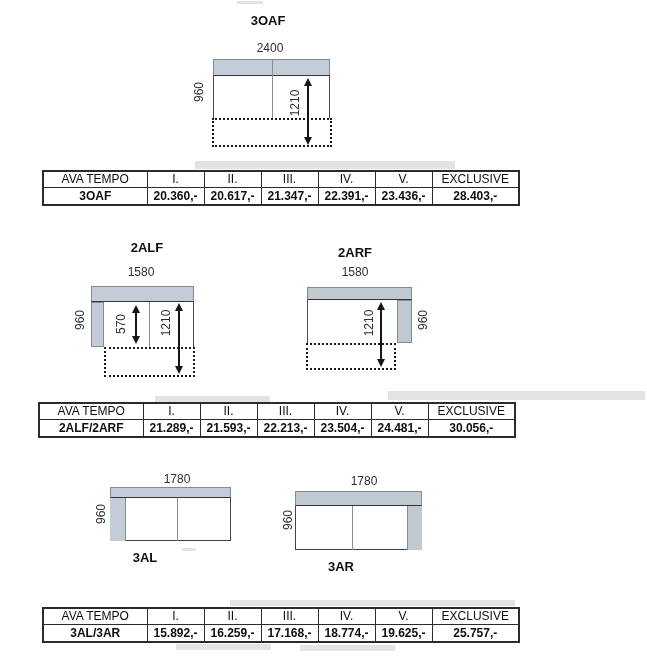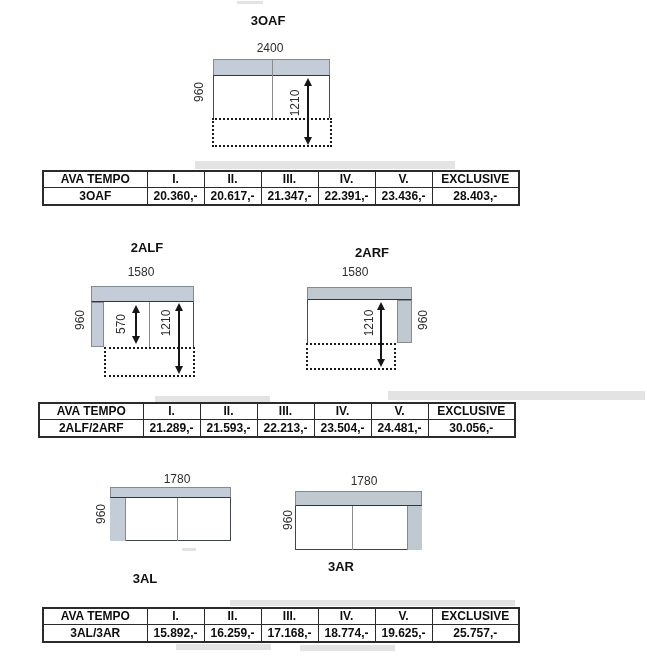--- a/index.html
+++ b/index.html
@@ -51,21 +51,21 @@
   
   .price-table {
     position:absolute; width:476px; border-collapse:collapse; table-layout:fixed;
     background:#ffffff; border:2px solid var(--table-border,#2b2b2b);
   }
   .price-table th, .price-table td {
     border:1px solid var(--table-border,#2b2b2b); text-align:center;
     padding:0; white-space:nowrap; overflow:hidden;
     font-size:12px; line-height:1.2; color:#0d0d0d;
   }
-  .price-table th { font-weight:700; height:15px; }
+  .price-table th { font-weight:400; height:15px; }
   .price-table td { font-weight:700; height:16px; }
 </style>
 </head>
 <body>
 
 <div class="sheet">
 
   <div class="abs smudge" style="left:237px;top:1px;width:26px;height:3px"></div>
   <div class="abs smudge" style="left:195px;top:161px;width:260px;height:8px"></div>
   <div class="abs smudge" style="left:155px;top:396px;width:115px;height:6px"></div>
@@ -131,21 +131,21 @@
   <div class="varrow" style="left:135px;top:305px;height:39px">
       <div class="shaft"></div>
     </div>
   <div class="vdim" style="left:121px;top:324px">570</div>
   <div class="varrow" style="left:178px;top:303px;height:71px">
       <div class="shaft"></div>
     </div>
   <div class="vdim" style="left:166px;top:323px">1210</div>
   <div class="vdim" style="left:80px;top:320px">960</div>
 
-  <div class="dg-title" style="left:372px;top:252px">2ARF</div>
+  <div class="dg-title" style="left:355px;top:252px">2ARF</div>
   <div class="hdim" style="left:355px;top:272px">1580</div>
   <div class="abs fill-alt bk" style="left:307px;top:287px;width:105px;height:13px"></div>
   <div class="abs fill-alt" style="left:397px;top:300px;width:15px;height:43px"></div>
   <div class="abs seat-l" style="left:307px;top:300px;width:90px;height:43px"></div>
   <div class="abs dotted" style="left:306px;top:343px;width:90px;height:27px"></div>
   <div class="varrow" style="left:380px;top:302px;height:65px">
       <div class="shaft"></div>
     </div>
   <div class="vdim" style="left:369px;top:323px">1210</div>
   <div class="vdim" style="left:423px;top:320px">960</div>
@@ -183,21 +183,21 @@
       </tr>
     </tbody>
   </table>
 
   <div class="hdim" style="left:177px;top:479px">1780</div>
   <div class="abs outline" style="left:110px;top:487px;width:121px;height:54px"></div>
   <div class="abs fill bk" style="left:110px;top:487px;width:121px;height:11px"></div>
   <div class="abs fill" style="left:110px;top:498px;width:16px;height:43px;border-width:0 1px 0 0"></div>
   <div class="abs line-v" style="left:177px;top:498px;height:43px"></div>
   <div class="vdim" style="left:101px;top:514px">960</div>
-  <div class="dg-title" style="left:145px;top:578px">3AL</div>
+  <div class="dg-title" style="left:145px;top:557px">3AL</div>
 
   <div class="hdim" style="left:364px;top:481px">1780</div>
   <div class="abs outline" style="left:295px;top:491px;width:127px;height:59px"></div>
   <div class="abs fill-alt bk" style="left:295px;top:491px;width:127px;height:15px"></div>
   <div class="abs fill-alt" style="left:407px;top:506px;width:15px;height:44px;border-width:0 0 0 1px"></div>
   <div class="abs line-v" style="left:352px;top:506px;height:44px"></div>
   <div class="vdim" style="left:288px;top:520px">960</div>
   <div class="dg-title" style="left:341px;top:566px">3AR</div>
 
   <table class="price-table" style="left:42px;top:607px">

